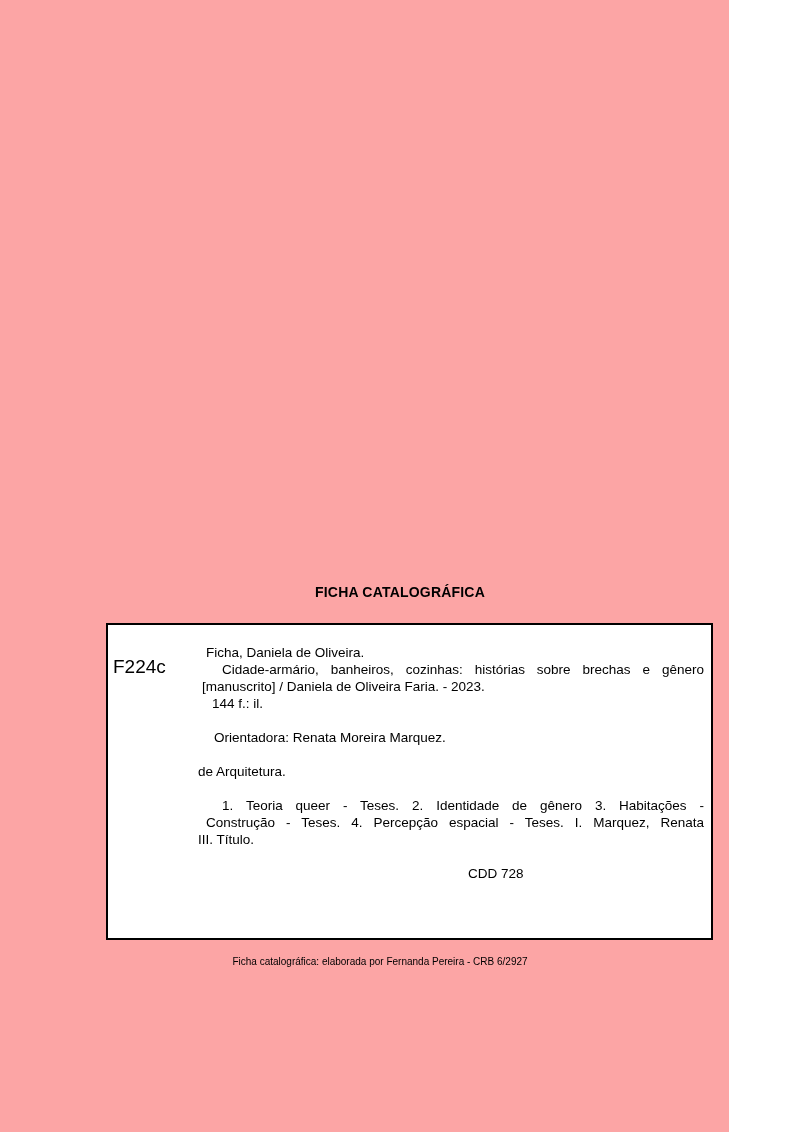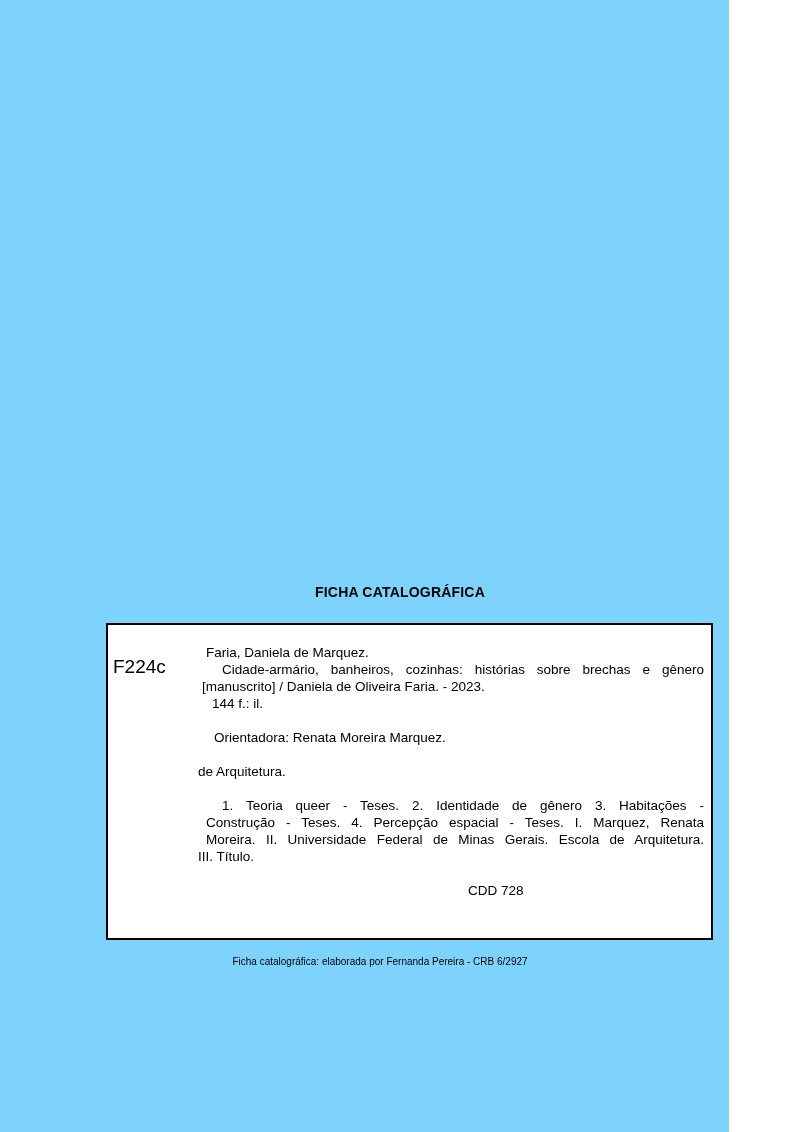--- a/index.html
+++ b/index.html
@@ -1,20 +1,20 @@
 <!DOCTYPE html>
 <html><head>
 <meta charset="utf-8">
 <style>
   html, body { margin: 0; padding: 0; background: #ffffff; }
   .page {
     position: relative;
     width: 729px;
     height: 1132px;
-    background: #7dd3fc;
+    background: #fca5a5;
     color: #000000;
     font-family: "Liberation Sans", sans-serif;
     overflow: hidden;
     text-decoration: underline;
   }
   .heading {
     position: absolute;
     top: 584px;
     left: 0;
     width: 800px;
@@ -72,32 +72,31 @@
 </head>
 <body>
 
 <div class="page">
 
   <h1 class="heading">FICHA CATALOGRÁFICA</h1>
 
   <div class="card-box">
     <div class="call-number">F224c</div>
     <div class="card-text" id="card-lines">
-        <div class="line" style="text-indent: 8px;">Faria, Daniela de Marquez.</div>
+        <div class="line" style="text-indent: 8px;">Ficha, Daniela de Oliveira.</div>
         <div class="line justify" style="text-indent: 16px;">Cidade-armário, banheiros, cozinhas: histórias sobre brechas e gênero</div>
         <div class="line" style="text-indent: 4px;">[manuscrito] / Daniela de Oliveira Faria. - 2023.</div>
         <div class="line" style="text-indent: 14px;">144 f.: il.</div>
         <div class="line"></div>
         <div class="line" style="text-indent: 16px;">Orientadora: Renata Moreira Marquez.</div>
         <div class="line"></div>
         <div class="line">de Arquitetura.</div>
         <div class="line"></div>
         <div class="line justify" style="text-indent: 16px;">1. Teoria queer - Teses. 2. Identidade de gênero 3. Habitações -</div>
         <div class="line justify">Construção - Teses. 4. Percepção espacial - Teses. I. Marquez, Renata</div>
-        <div class="line justify">Moreira. II. Universidade Federal de Minas Gerais. Escola de Arquitetura.</div>
         <div class="line">III. Título.</div>
         <div class="line"></div>
         <div class="line" style="text-indent: 270px;">CDD 728</div>
       </div>
   </div>
 
   <div class="caption">Ficha catalográfica: elaborada por Fernanda Pereira - CRB 6/2927</div>
 
 </div>
 

